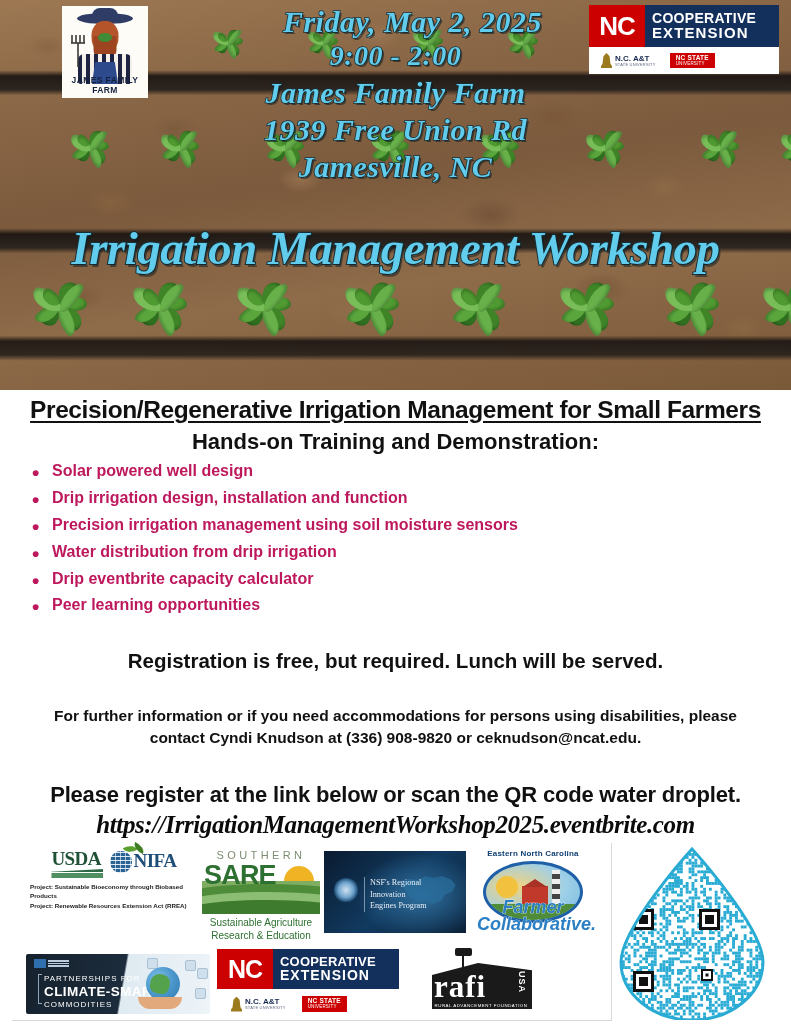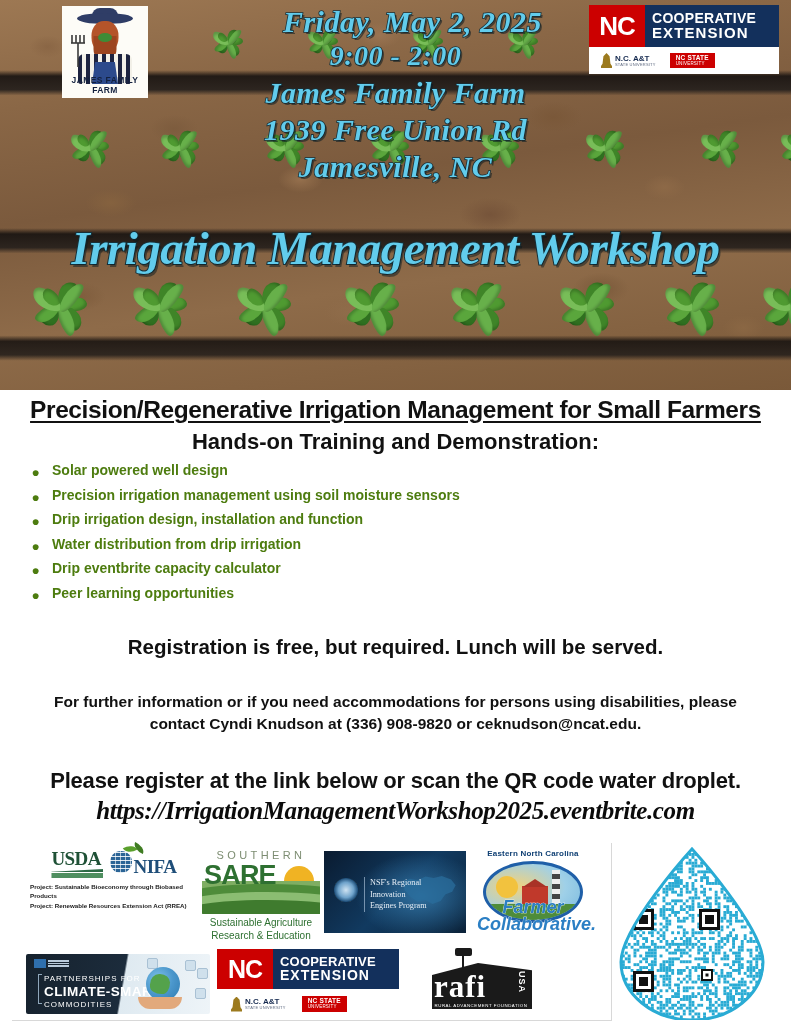--- a/index.html
+++ b/index.html
@@ -223,23 +223,23 @@
     font-weight: bold;
     color: #111111;
     margin-top: 5px;
   }
   .bullets {
     list-style: none;
     margin: 7px 0 0 18px;
   }
   .bullets li {
     position: relative;
-    font-size: 14px;
+    font-size: 16px;
     font-weight: bold;
-    color: #4d7c0f;
+    color: #be185d;
     padding-left: 24px;
     margin-bottom: 8px;
     line-height: 1.18;
   }
   .bullets li::before {
     content: "•";
     position: absolute; left: 4px; top: -1px;
     font-size: 21px;
   }
   .reg-line {
@@ -304,21 +304,21 @@
   .usda-word {
     font-family: "Liberation Serif", serif;
     font-weight: bold; font-size: 19px; color: #1f5136;
     letter-spacing: -.6px; line-height: 1;
   }
   .usda-swoosh {
     width: 52px; height: 9px; margin-top: 1px;
     background: linear-gradient(to bottom, #2d6b46 0 3px, #fff 3px 4px, #4f8f60 4px 7px);
     clip-path: polygon(0 30%, 100% 0, 100% 100%, 0 100%);
   }
-  .nifa-mark { display: flex; align-items: flex-end; gap: 1px; }
+  .nifa-mark { display: flex; align-items: flex-start; gap: 1px; }
   .nifa-globe {
     width: 22px; height: 22px; border-radius: 50%;
     background:
       repeating-linear-gradient(0deg, rgba(255,255,255,.85) 0 1px, rgba(255,255,255,0) 1px 4px),
       repeating-linear-gradient(90deg, rgba(255,255,255,.6) 0 1px, rgba(255,255,255,0) 1px 5px),
       #2a6496;
     margin-bottom: 3px;
   }
   .nifa-word {
     font-family: "Liberation Serif", serif;
@@ -860,22 +860,22 @@
     </div>
 
     <div class="hero-title">Irrigation Management Workshop</div>
   </div>
 
   <div class="body-wrap">
     <div class="head1">Precision/Regenerative Irrigation Management for Small Farmers</div>
     <div class="head2">Hands-on Training and Demonstration:</div>
     <ul class="bullets" id="bullet-list">
         <li>Solar powered well design</li>
+        <li>Drip irrigation design, installation and function</li>
         <li>Precision irrigation management using soil moisture sensors</li>
-        <li>Drip irrigation design, installation and function</li>
         <li>Water distribution from drip irrigation</li>
         <li>Drip eventbrite capacity calculator</li>
         <li>Peer learning opportunities</li>
       </ul>
     <div class="reg-line">Registration is free, but required. Lunch will be served.</div>
     <div class="info-block">
       <div>For further information or if you need accommodations for persons using disabilities, please</div>
       <div>contact Cyndi Knudson at (336) 908-9820 or ceknudson@ncat.edu.</div>
     </div>
     <div class="please-reg">Please register at the link below or scan the QR code water droplet.</div>

